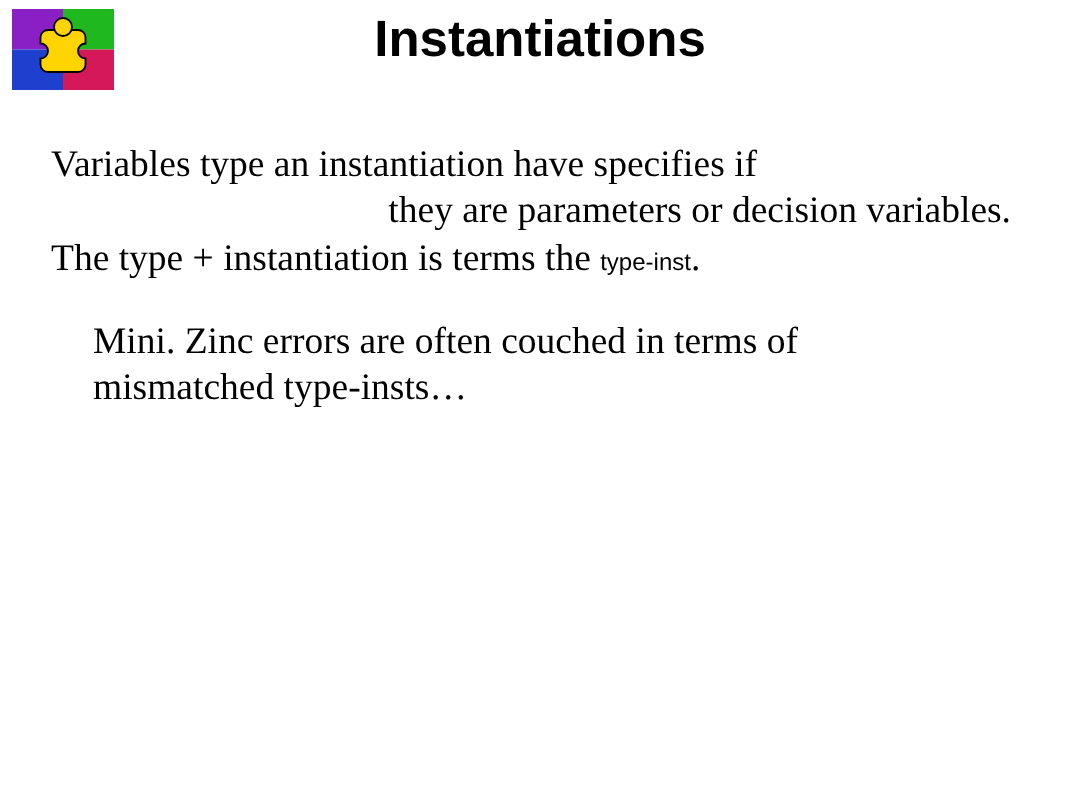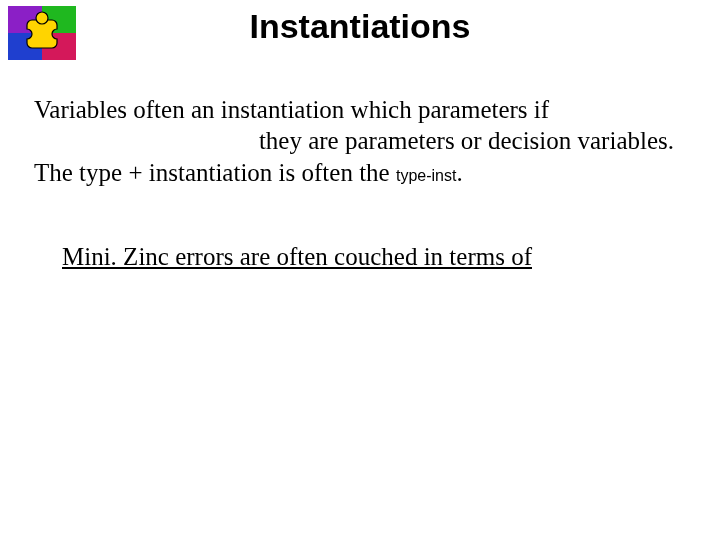--- a/index.html
+++ b/index.html
@@ -43,23 +43,22 @@
     left: 34px;
     width: 640px;
     font-size: 25px;
     line-height: 1.25;
   }
   .para1-line2 {
     padding-left: 28px;
     text-align: right;
   }
   .para3 {
-    margin-top: 53px;
+    margin-top: 24px;
     padding-left: 28px;
-    text-decoration: underline;
   }
   .u { }
   .sans { font-family: Arial, Helvetica, sans-serif; font-size: 16px; }
 </style>
 </head>
 <body>
 
 <div class="slide">
 
   <div class="logo">
@@ -87,27 +86,28 @@
 
       <circle cx="34" cy="12" r="6" fill="#ffd400" stroke="#000" stroke-width="1.2"></circle>
     </svg>
   </div>
 
   <div class="title">Instantiations</div>
 
   <div class="body">
 
     <div>
-      <span>Variables often an </span><span class="u">instantiation</span><span> which parameters if</span>
+      <span>Variables type an </span><span class="u">instantiation</span><span> have specifies if</span>
     </div>
     <div class="para1-line2">they are parameters or decision variables.</div>
 
     <div>
-      <span>The type + instantiation is often the </span><span class="sans">type-inst</span><span>.</span>
+      <span>The type + instantiation is terms the </span><span class="sans">type-inst</span><span>.</span>
     </div>
 
     <div class="para3">
       <div>Mini. Zinc errors are often couched in terms of</div>
+      <div>mismatched type-insts…</div>
     </div>
 
   </div>
 
 </div>
 
 </body></html>

